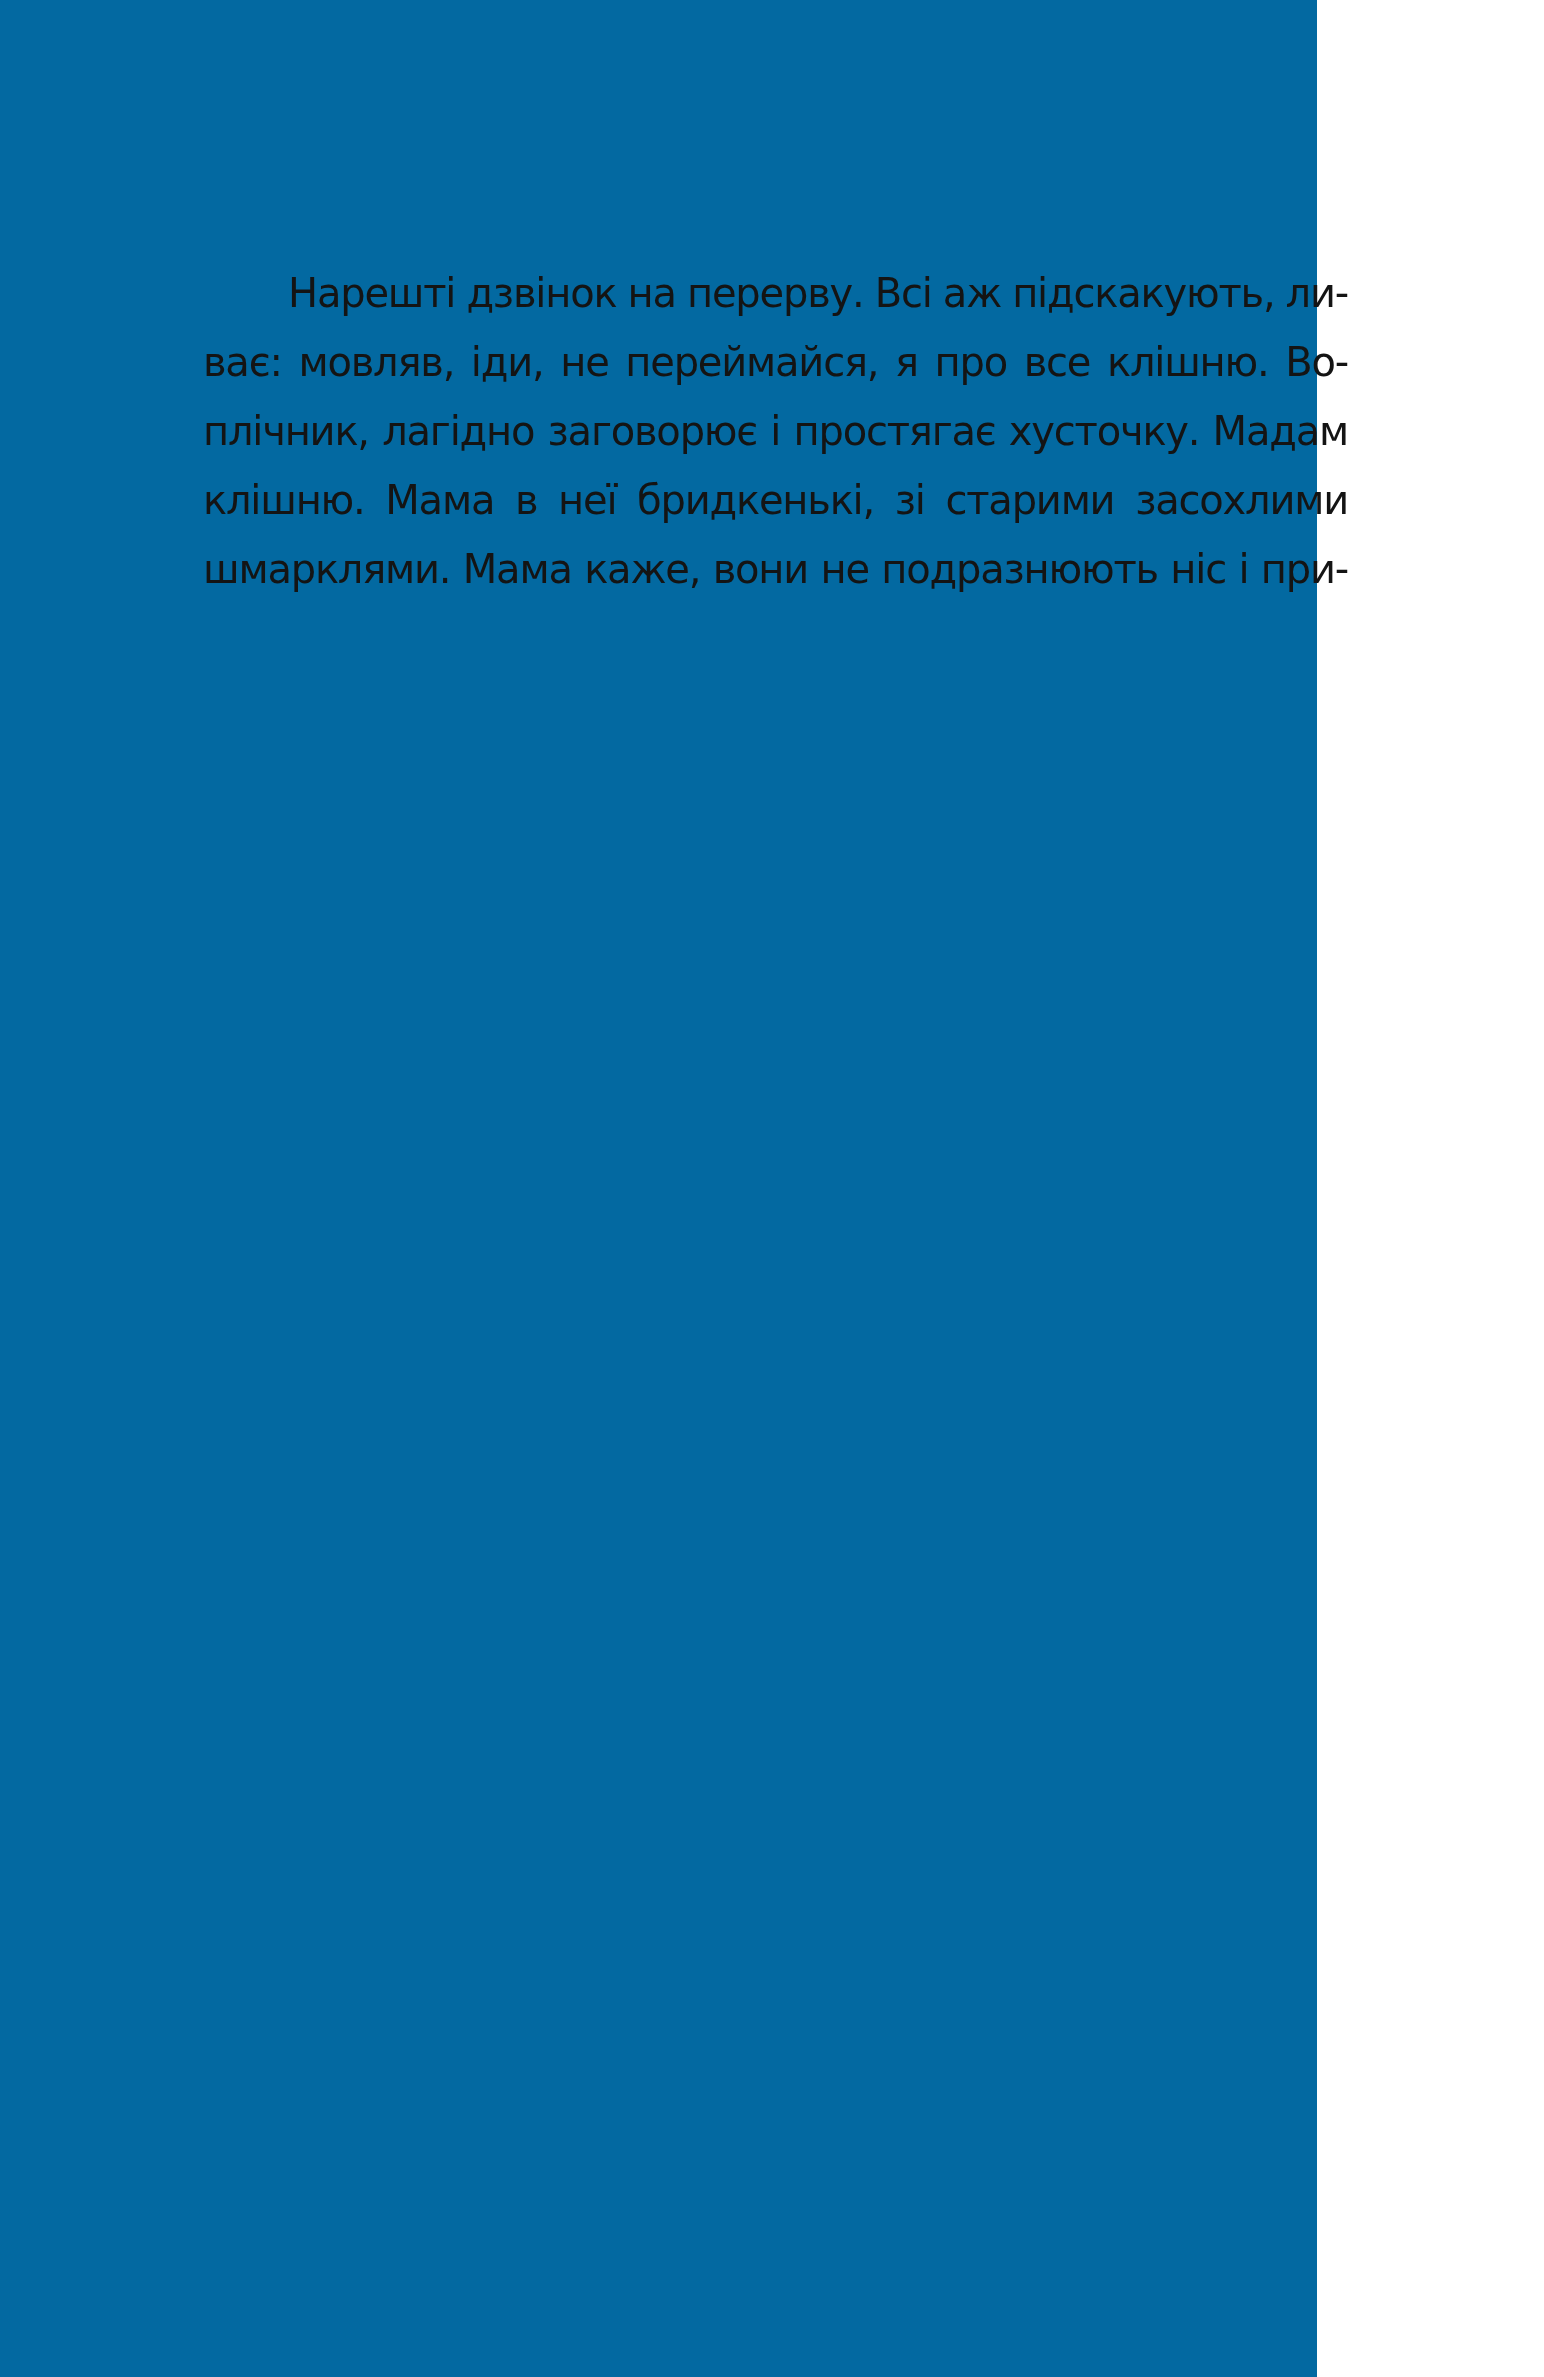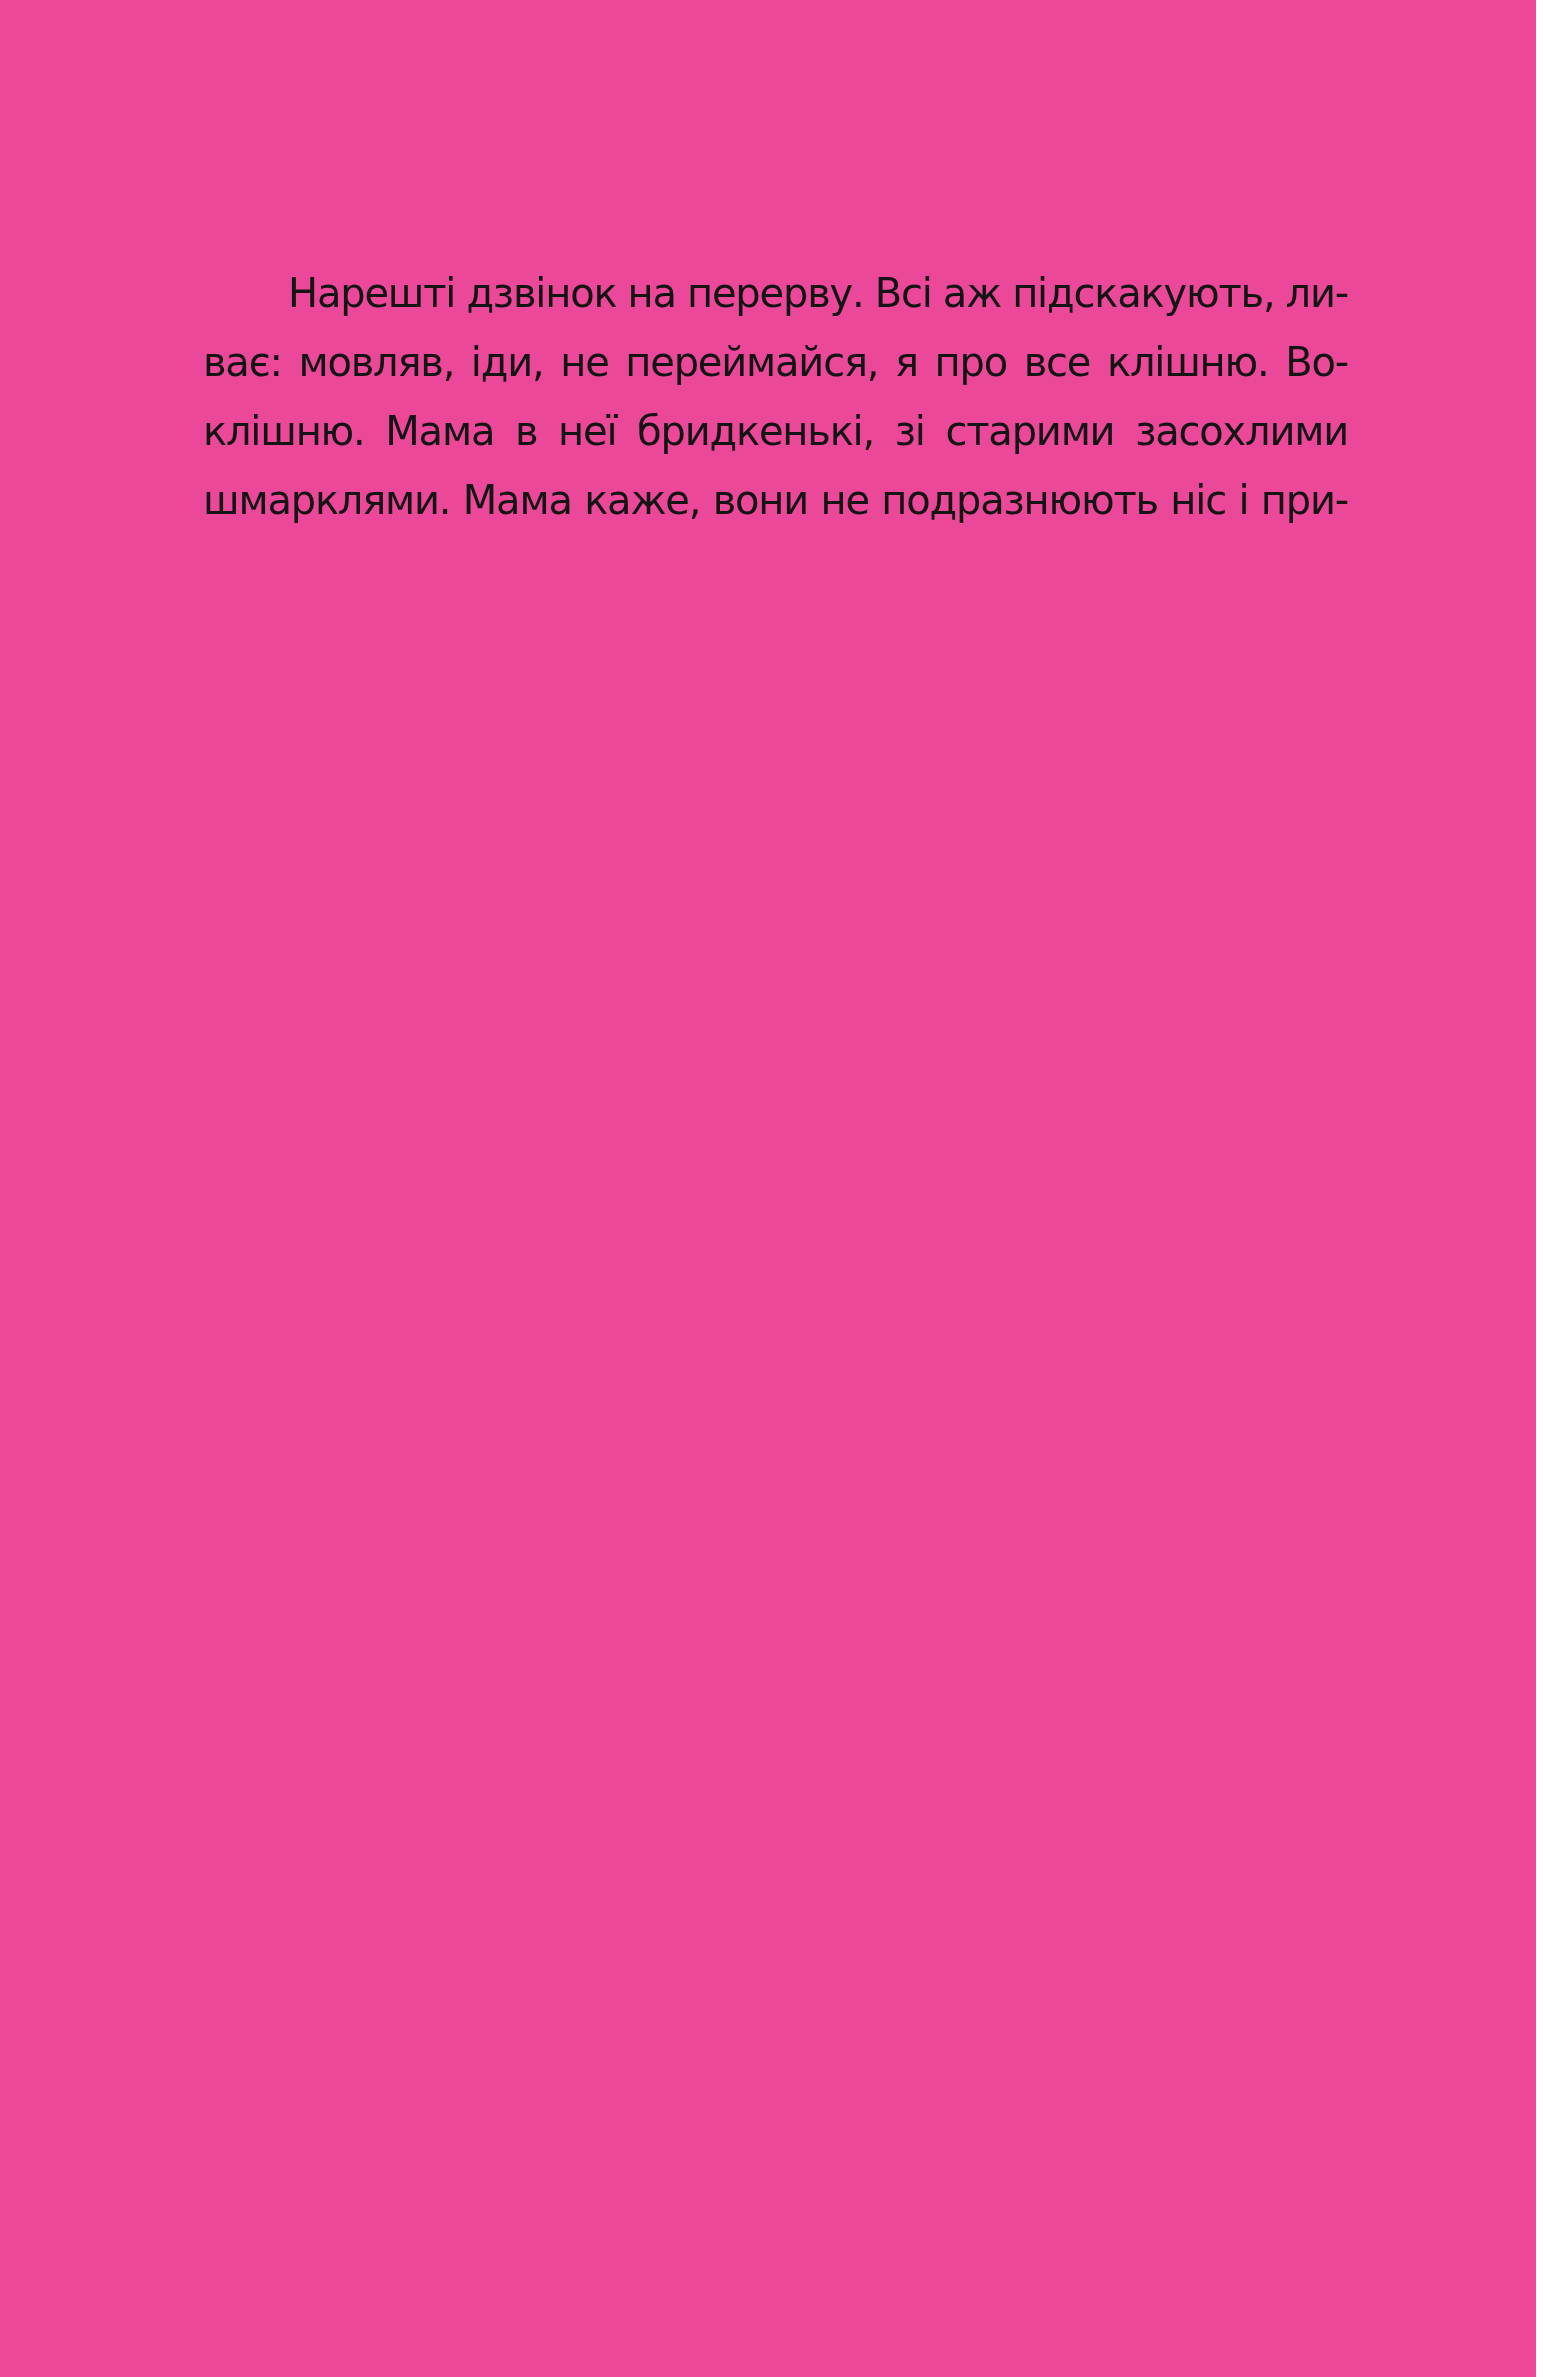--- a/index.html
+++ b/index.html
@@ -9,23 +9,23 @@
     }
     body {
       width: 1544px;
       height: 2377px;
       position: relative;
       overflow: hidden;
     }
     .page {
       position: absolute;
       left: 0; top: 0;
-      width: 1536px;
+      width: 1317px;
       height: 2377px;
-      background: #ec4899;
+      background: #0369a1;
     }
     .text-block {
       position: absolute;
       left: 203px;
       top: 259px;
       width: 1145px;
       color: #141414;
       font-family: "DejaVu Sans", "Liberation Sans", sans-serif;
       font-size: 40px;
       line-height: 69px;
@@ -47,17 +47,18 @@
       text-align-last: justify;
     }
   </style>
 </head>
 <body>
 
 <div class="page">
   <div class="text-block">
     <span class="line first">Нарешті дзвінок на перерву. Всі аж підскакують, ли-</span>
     <span class="line">ває: мовляв, іди, не переймайся, я про все клішню. Во-</span>
+    <span class="line">плічник, лагідно заговорює і простягає хусточку. Мадам</span>
     <span class="line">клішню. Мама в неї бридкенькі, зі старими засохлими</span>
     <span class="line">шмарклями. Мама каже, вони не подразнюють ніс і при-</span>
   </div>
 </div>
 
 
 </body></html>

